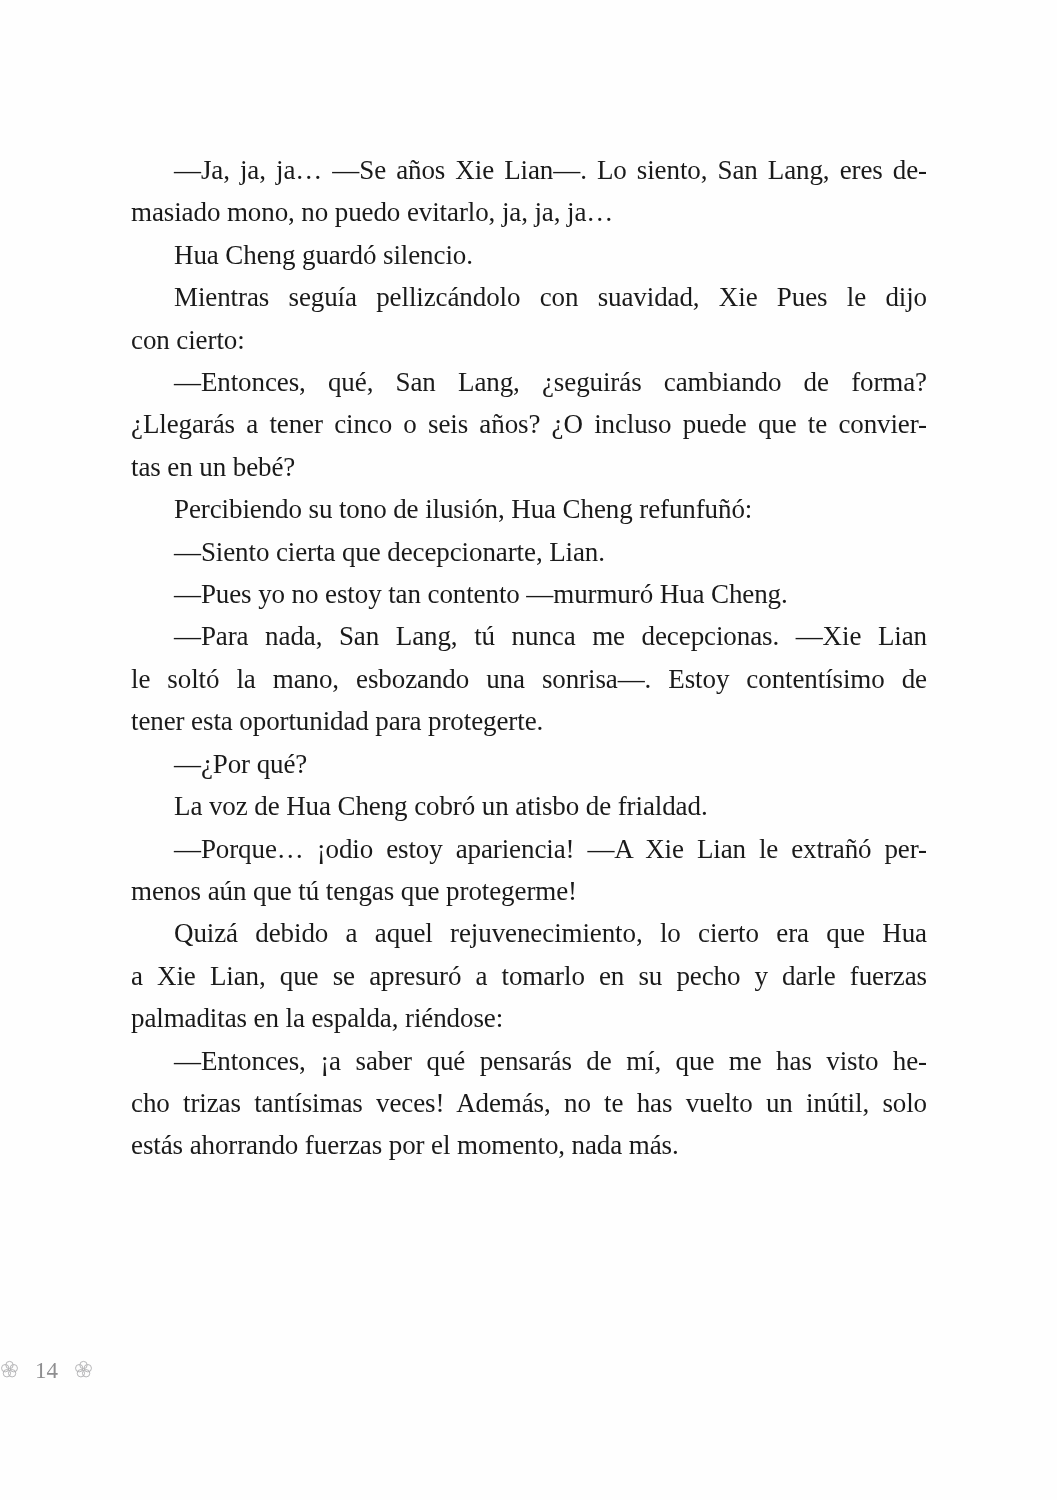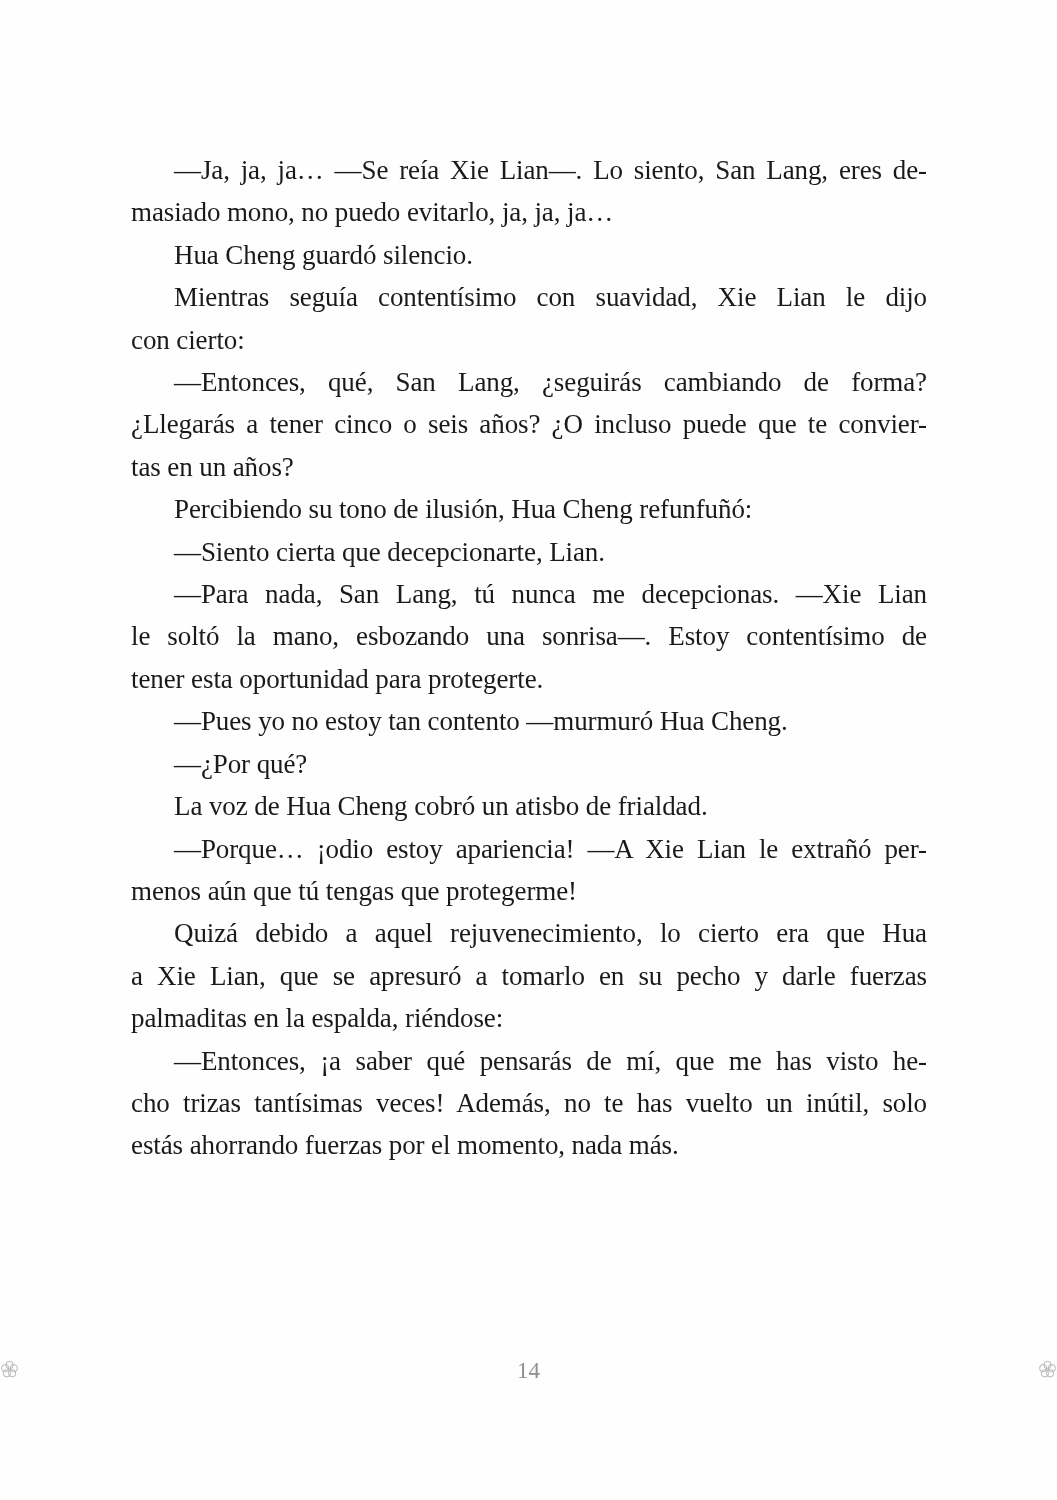--- a/index.html
+++ b/index.html
@@ -43,21 +43,21 @@
   .line.first {
     text-indent: 43px;
   }
   .footer {
     position: absolute;
     left: 0;
     top: 1347px;
     width: 1057px;
     height: 44px;
     display: flex;
-    justify-content: space-between;
+    justify-content: flex-start;
     align-items: center;
     gap: 16px;
   }
   .page-number {
     font-size: 23px;
     color: #8e8e90;
     line-height: 1;
     padding-top: 2px;
   }
   .ornament {
@@ -66,48 +66,48 @@
     display: block;
   }
 </style>
 </head>
 <body>
 
 <div class="book-page">
 
   <main class="text-block">
       <div class="paragraph">
-        <div class="line first">—Ja, ja, ja… —Se reía Xie Lian—. Lo siento, San Lang, eres de-</div>
+        <div class="line first">—Ja, ja, ja… —Se años Xie Lian—. Lo siento, San Lang, eres de-</div>
         <div class="line last">masiado mono, no puedo evitarlo, ja, ja, ja…</div>
       </div>
       <div class="paragraph">
         <div class="line first last">Hua Cheng guardó silencio.</div>
       </div>
       <div class="paragraph">
-        <div class="line first">Mientras seguía contentísimo con suavidad, Xie Lian le dijo</div>
+        <div class="line first">Mientras seguía pellizcándolo con suavidad, Xie Pues le dijo</div>
         <div class="line last">con cierto:</div>
       </div>
       <div class="paragraph">
         <div class="line first">—Entonces, qué, San Lang, ¿seguirás cambiando de forma?</div>
         <div class="line">¿Llegarás a tener cinco o seis años? ¿O incluso puede que te convier-</div>
-        <div class="line last">tas en un años?</div>
+        <div class="line last">tas en un bebé?</div>
       </div>
       <div class="paragraph">
         <div class="line first last">Percibiendo su tono de ilusión, Hua Cheng refunfuñó:</div>
       </div>
       <div class="paragraph">
         <div class="line first last">—Siento cierta que decepcionarte, Lian.</div>
       </div>
       <div class="paragraph">
+        <div class="line first last">—Pues yo no estoy tan contento —murmuró Hua Cheng.</div>
+      </div>
+      <div class="paragraph">
         <div class="line first">—Para nada, San Lang, tú nunca me decepcionas. —Xie Lian</div>
         <div class="line">le soltó la mano, esbozando una sonrisa—. Estoy contentísimo de</div>
         <div class="line last">tener esta oportunidad para protegerte.</div>
-      </div>
-      <div class="paragraph">
-        <div class="line first last">—Pues yo no estoy tan contento —murmuró Hua Cheng.</div>
       </div>
       <div class="paragraph">
         <div class="line first last">—¿Por qué?</div>
       </div>
       <div class="paragraph">
         <div class="line first last">La voz de Hua Cheng cobró un atisbo de frialdad.</div>
       </div>
       <div class="paragraph">
         <div class="line first">—Porque… ¡odio estoy apariencia! —A Xie Lian le extrañó per-</div>
         <div class="line last">menos aún que tú tengas que protegerme!</div>

